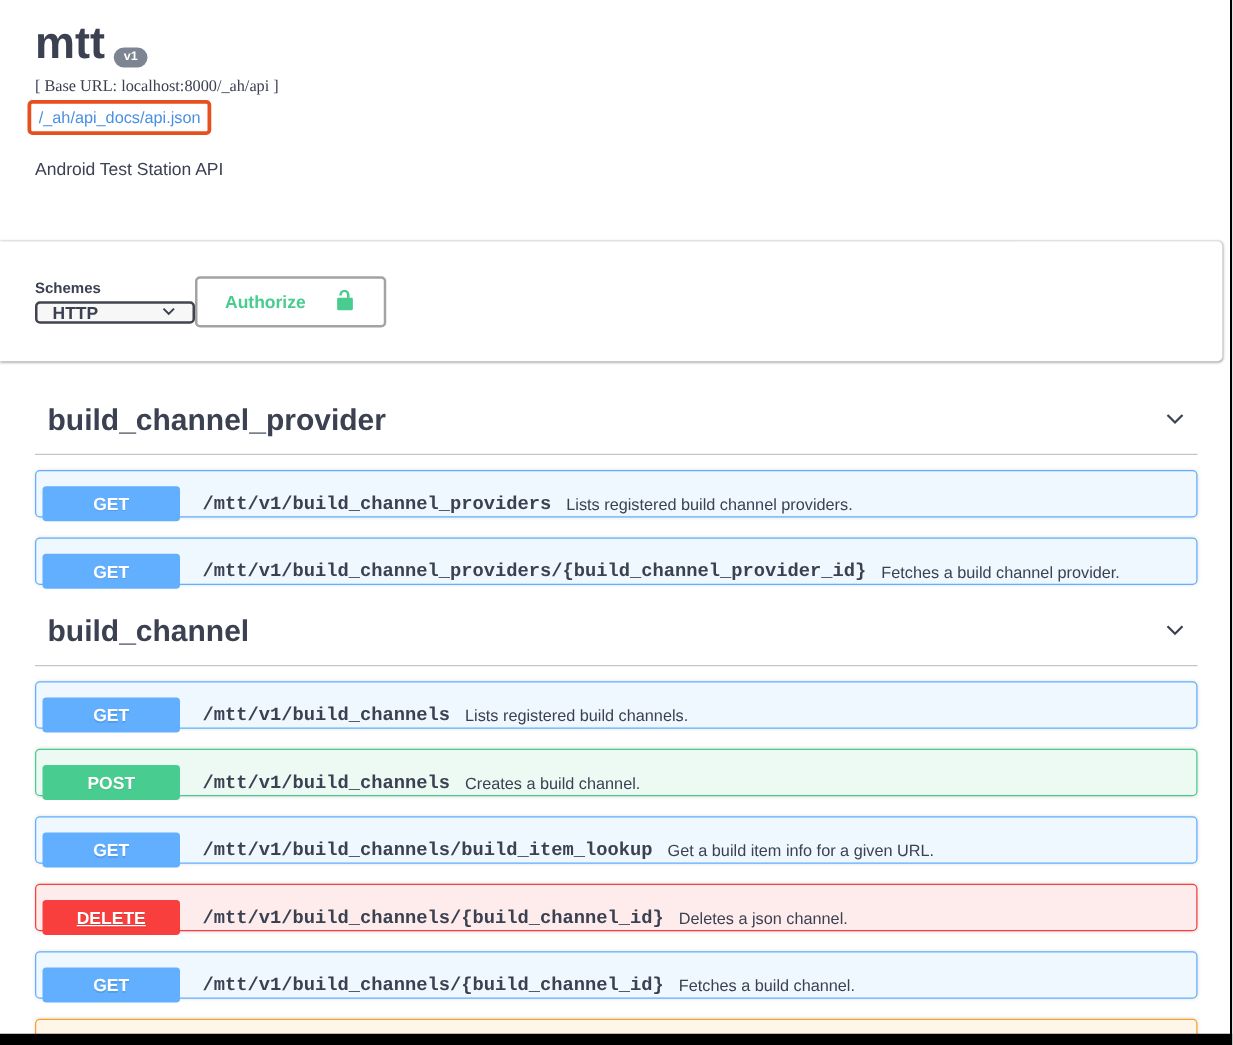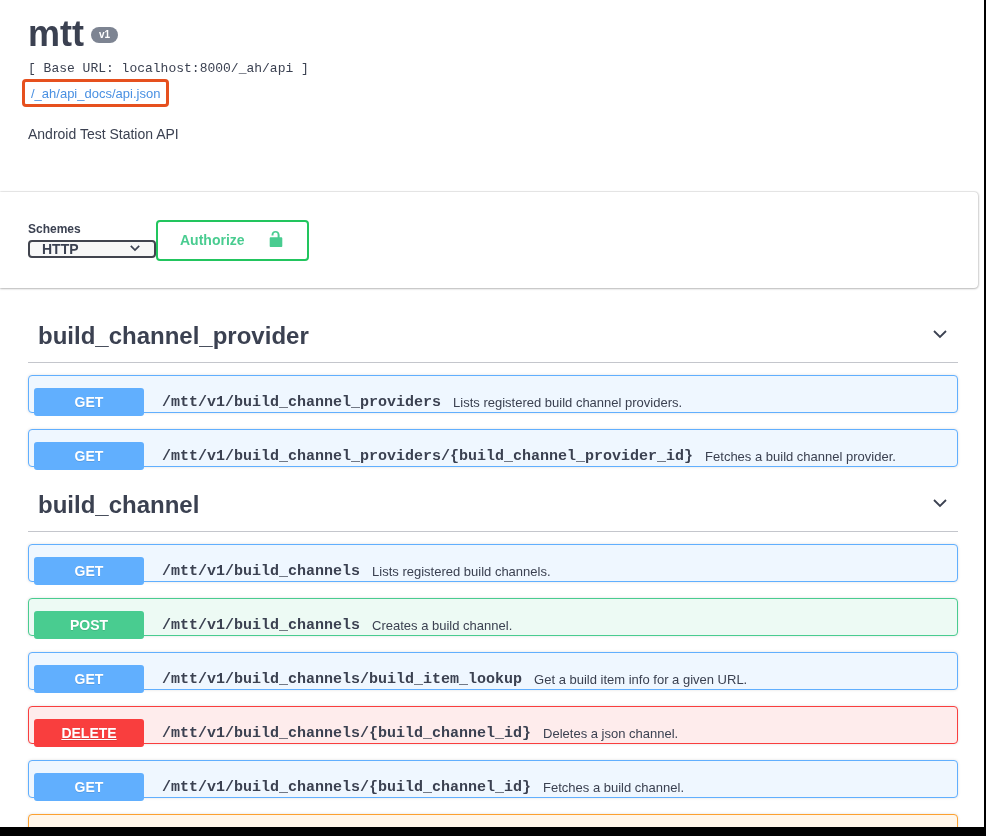--- a/index.html
+++ b/index.html
@@ -12,21 +12,21 @@
     font-family: "Liberation Sans", sans-serif;
     color: #3b4151;
     box-sizing: border-box;
   }
   
   .frame-right  { position: absolute; top: 0; right: 0; width: 2px; height: 100%; background: #000; }
   .frame-bottom { position: absolute; left: 0; bottom: 0; width: 100%; height: 9px; background: #000; }
 
   
   .info { padding: 14px 28px 0 28px; }
-  .title-row { display: flex; align-items: center; }
+  .title-row { display: flex; align-items: flex-end; }
   .api-title {
     margin: 0;
     font-size: 36px;
     font-weight: bold;
     line-height: 40px;
     color: #3b4151;
   }
   .version-badge {
     display: inline-block;
     margin-left: 7px;
@@ -34,21 +34,21 @@
     background: #7d8492;
     color: #fff;
     font-size: 10px;
     font-weight: bold;
     padding: 3px 8px;
     border-radius: 12px;
     line-height: 10px;
   }
   .base-url {
     margin-top: 7px;
-    font-family: Liberation Mono, monospace;
+    font-family: Liberation Serif, serif;
     font-size: 13px;
     color: #3b4151;
   }
   .link-box {
     display: inline-block;
     margin-top: 3px;
     margin-left: -6px;
     border: 3px solid #e6501e;
     border-radius: 4px;
     padding: 2px 6px;
@@ -90,21 +90,21 @@
     font-size: 14px;
     font-weight: bold;
     cursor: pointer;
     background: #f7f7f7;
   }
   .authorize-btn {
     display: flex;
     align-items: center;
     gap: 22px;
     background: transparent;
-    border: 2px solid #22c55e;
+    border: 2px solid #a3a3a3;
     border-radius: 4px;
     color: #49cc90;
     font-family: "Liberation Sans", sans-serif;
     font-size: 14px;
     font-weight: bold;
     padding: 8px 22px;
     cursor: pointer;
   }
 
   

